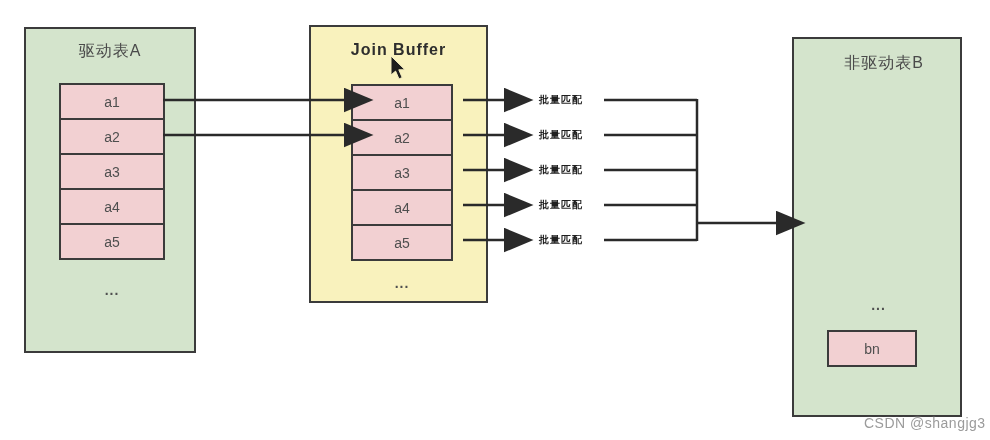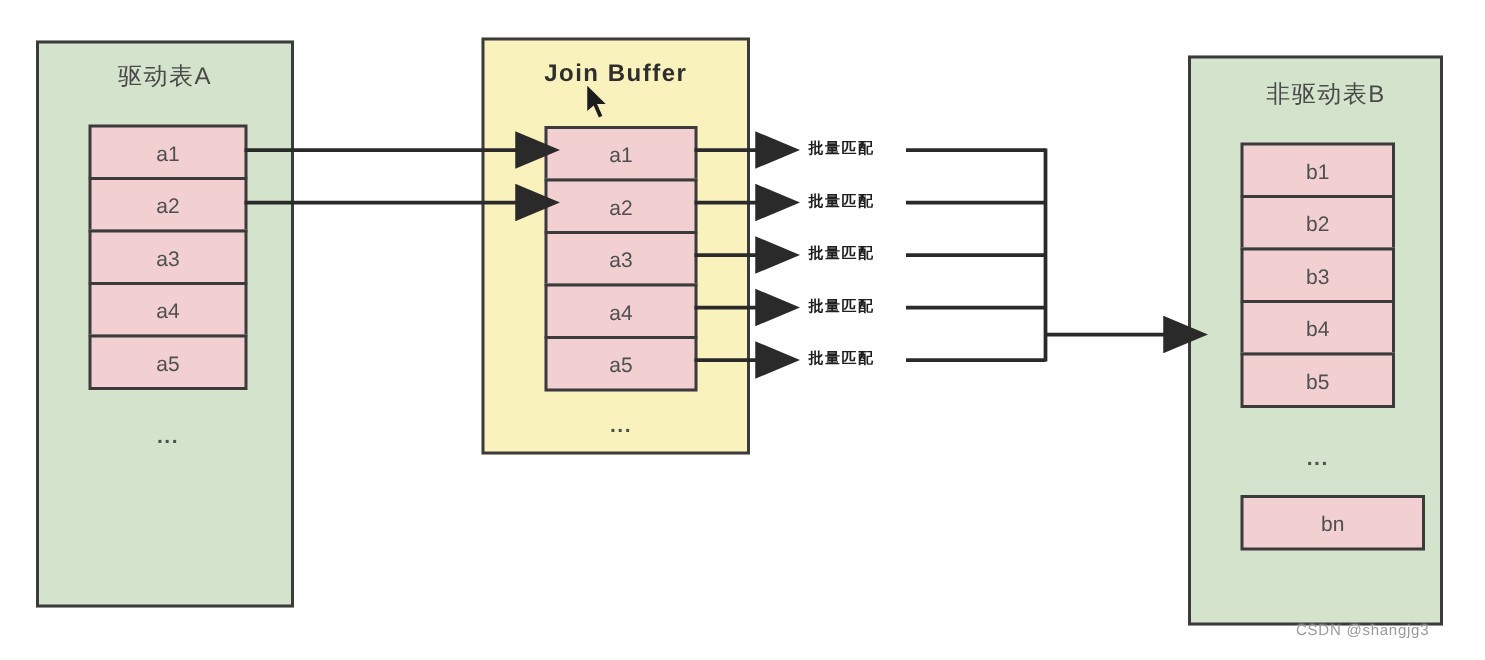--- a/index.html
+++ b/index.html
@@ -36,65 +36,58 @@
   .ellipsis{
     position:absolute;text-align:center;font-size:14px;color:#4f4f4f;letter-spacing:1px;
     font-weight:bold;
   }
   .overlay{position:absolute;left:0;top:0;z-index:5;pointer-events:none;}
   .match-label{
     position:absolute;z-index:6;font-size:10px;font-weight:bold;color:#1f1f1f;
     width:80px;text-align:center;letter-spacing:1px;line-height:16px;
   }
   .watermark{
-    position:absolute;left:864px;top:415px;z-index:7;font-size:10px;
+    position:absolute;left:864px;top:415px;z-index:7;font-size:14px;
     color:var(--watermark);letter-spacing:0.5px;
     text-shadow:0 0 2px #ffffff;
   }
 </style>
 </head>
 <body>
 
 <div class="canvas">
 
-  <div class="box green" style="left:24px;top:27px;width:172px;height:378px;">
+  <div class="box green" style="left:24px;top:27px;width:172px;height:326px;">
     <div class="box-title" style="top:12px;">驱动表A</div>
     <div class="rows" style="left:33px;top:54px;width:106px;">
       <div class="row">a1</div>
       <div class="row">a2</div>
       <div class="row">a3</div>
       <div class="row">a4</div>
       <div class="row">a5</div>
     </div>
     <div class="ellipsis" style="left:33px;top:253px;width:106px;">...</div>
   </div>
 
-  <div class="box yellow" style="left:321px;top:25px;width:179px;height:278px;">
+  <div class="box yellow" style="left:309px;top:25px;width:179px;height:278px;">
     <div class="box-title bold" style="top:14px;">Join Buffer</div>
     <div class="rows" style="left:40px;top:57px;width:102px;">
       <div class="row">a1</div>
       <div class="row">a2</div>
       <div class="row">a3</div>
       <div class="row">a4</div>
       <div class="row">a5</div>
     </div>
     <div class="ellipsis" style="left:40px;top:248px;width:102px;">...</div>
   </div>
 
   <div class="box green" style="left:792px;top:37px;width:170px;height:380px;">
     <div class="box-title" style="top:14px;padding-left:14px;">非驱动表B</div>
-    <div class="rows" style="left:33px;top:56px;width:103px;">
-      <div class="row" style="height:37px;">b1</div>
-      <div class="row" style="height:37px;">b2</div>
-      <div class="row" style="height:37px;">b3</div>
-      <div class="row" style="height:37px;">b4</div>
-      <div class="row" style="height:37px;">b5</div>
-    </div>
     <div class="ellipsis" style="left:33px;top:258px;width:103px;">...</div>
-    <div class="rows" style="left:33px;top:291px;width:123px;">
+    <div class="rows" style="left:33px;top:291px;width:90px;">
       <div class="row single">bn</div>
     </div>
   </div>
 
   <div class="match-label" style="left:521px;top:92px;">批量匹配</div>
   <div class="match-label" style="left:521px;top:127px;">批量匹配</div>
   <div class="match-label" style="left:521px;top:162px;">批量匹配</div>
   <div class="match-label" style="left:521px;top:197px;">批量匹配</div>
   <div class="match-label" style="left:521px;top:232px;">批量匹配</div>
 

